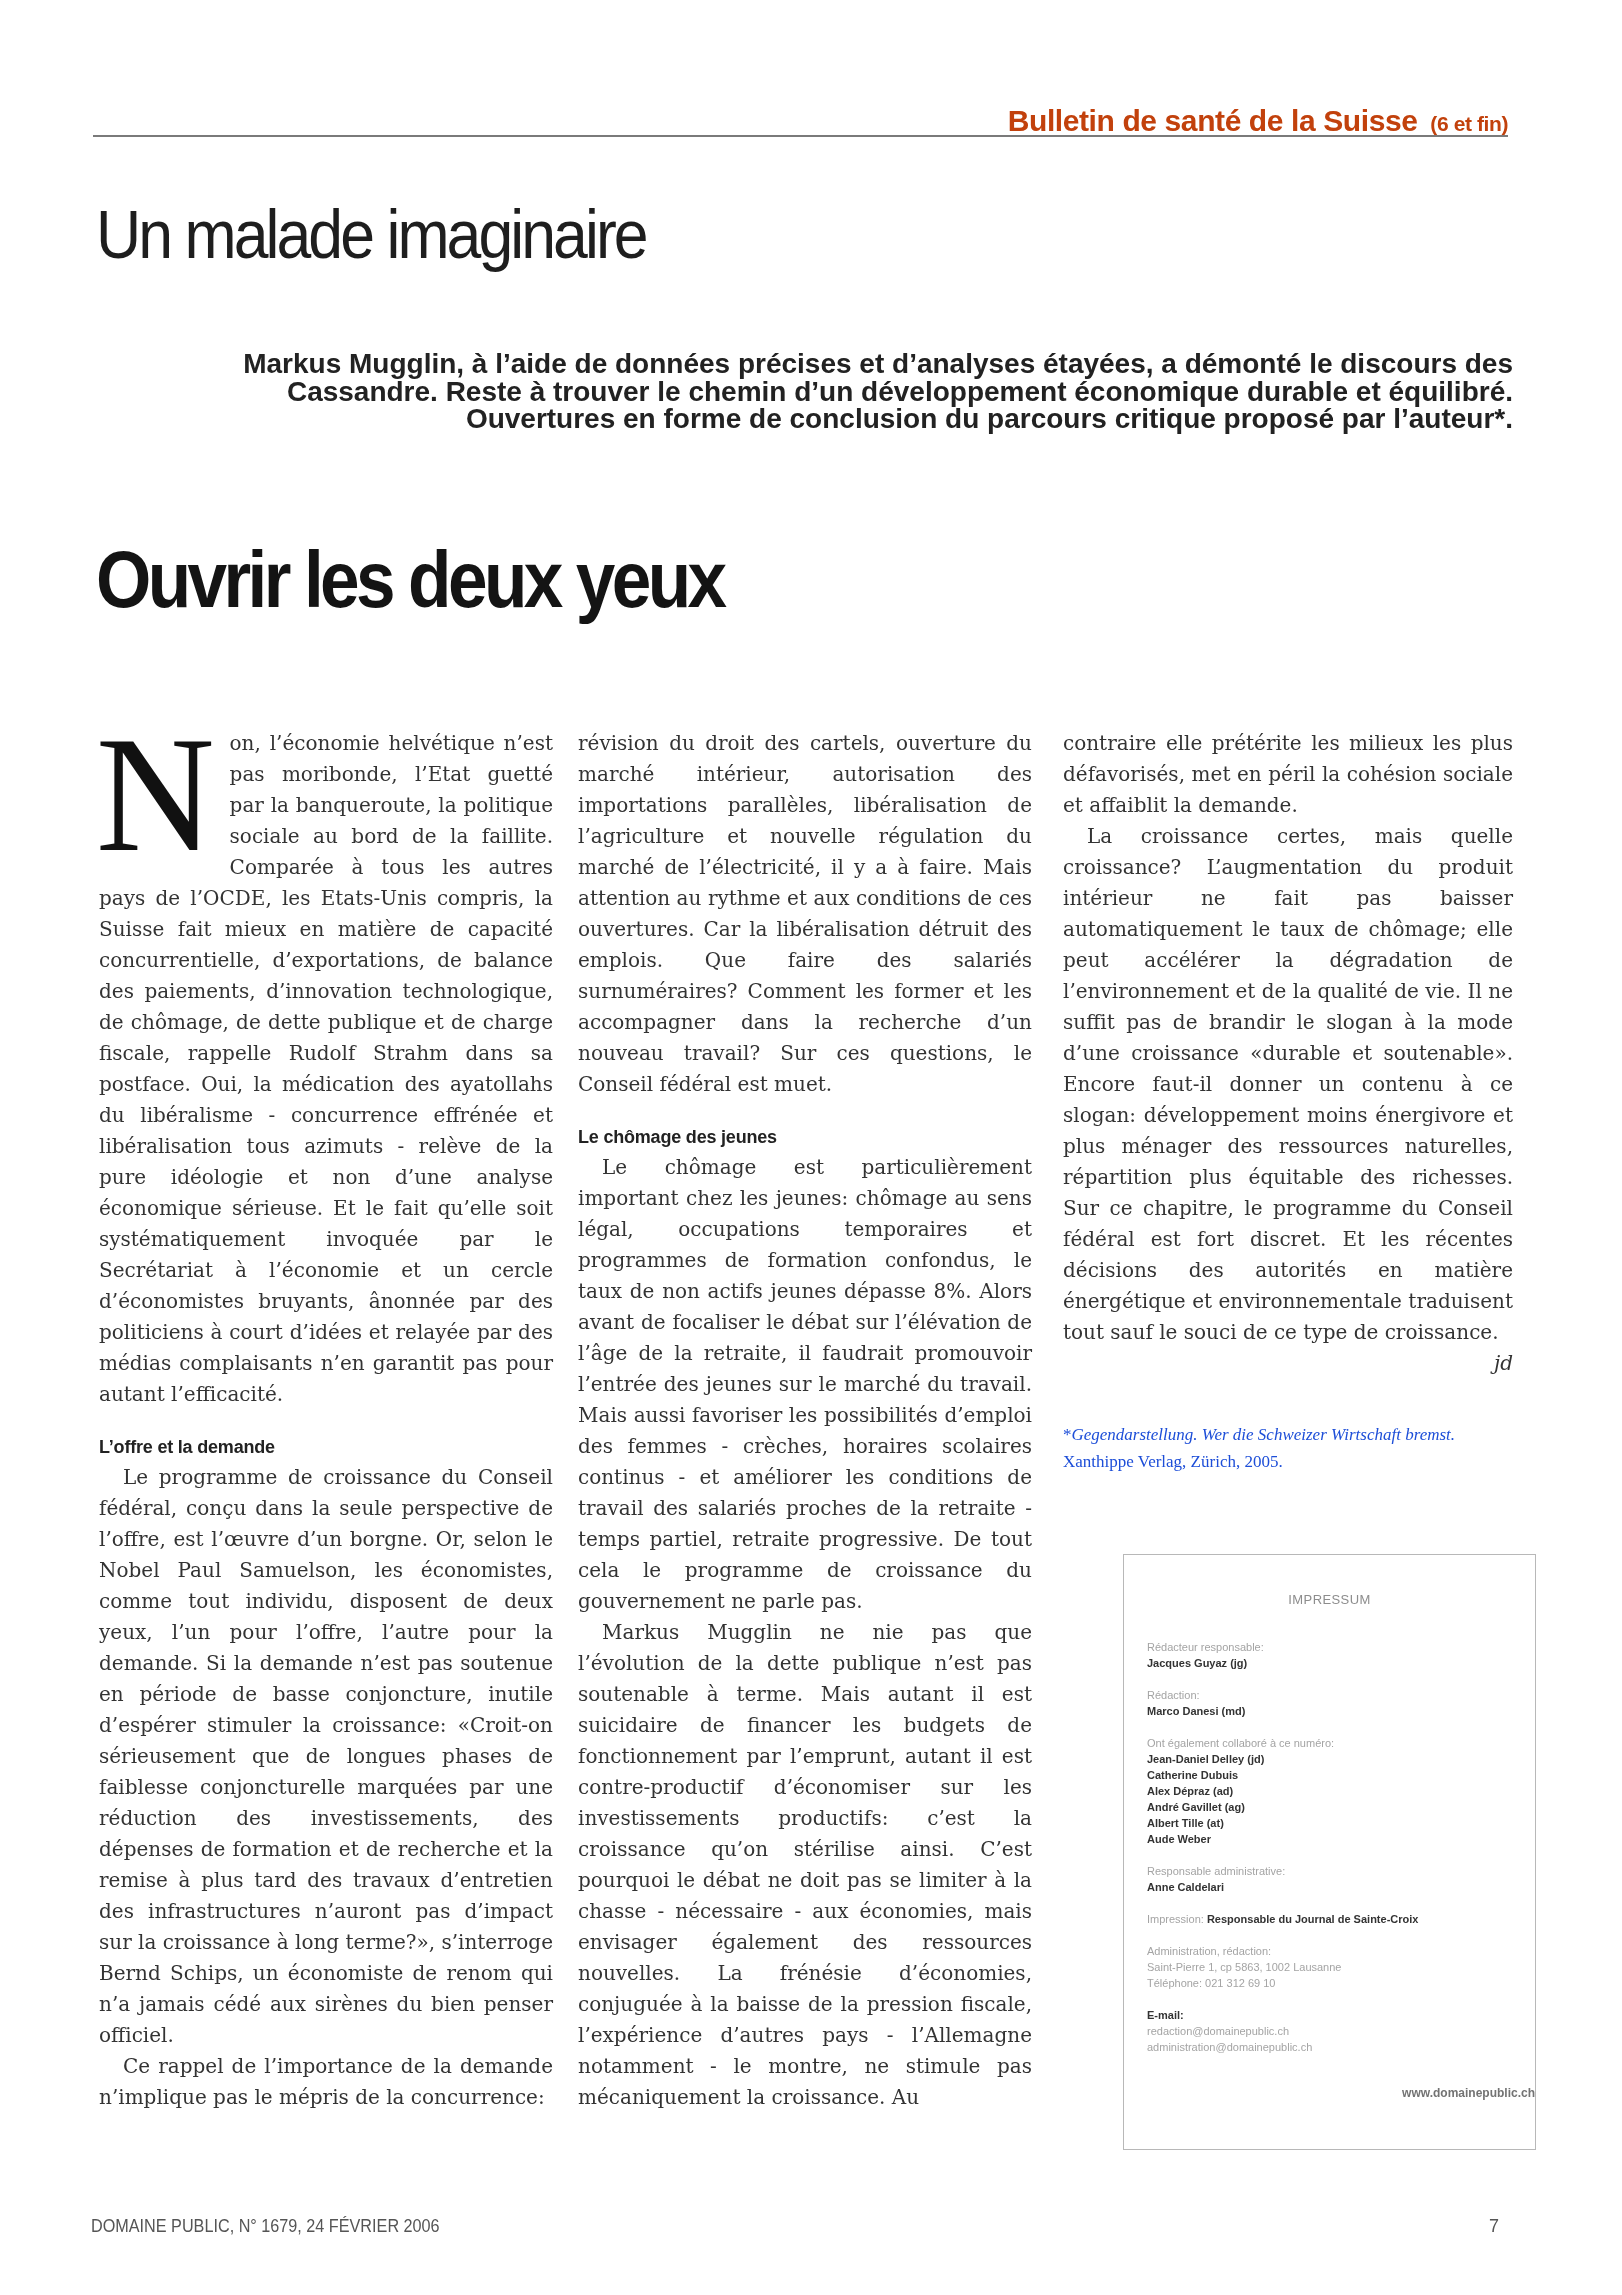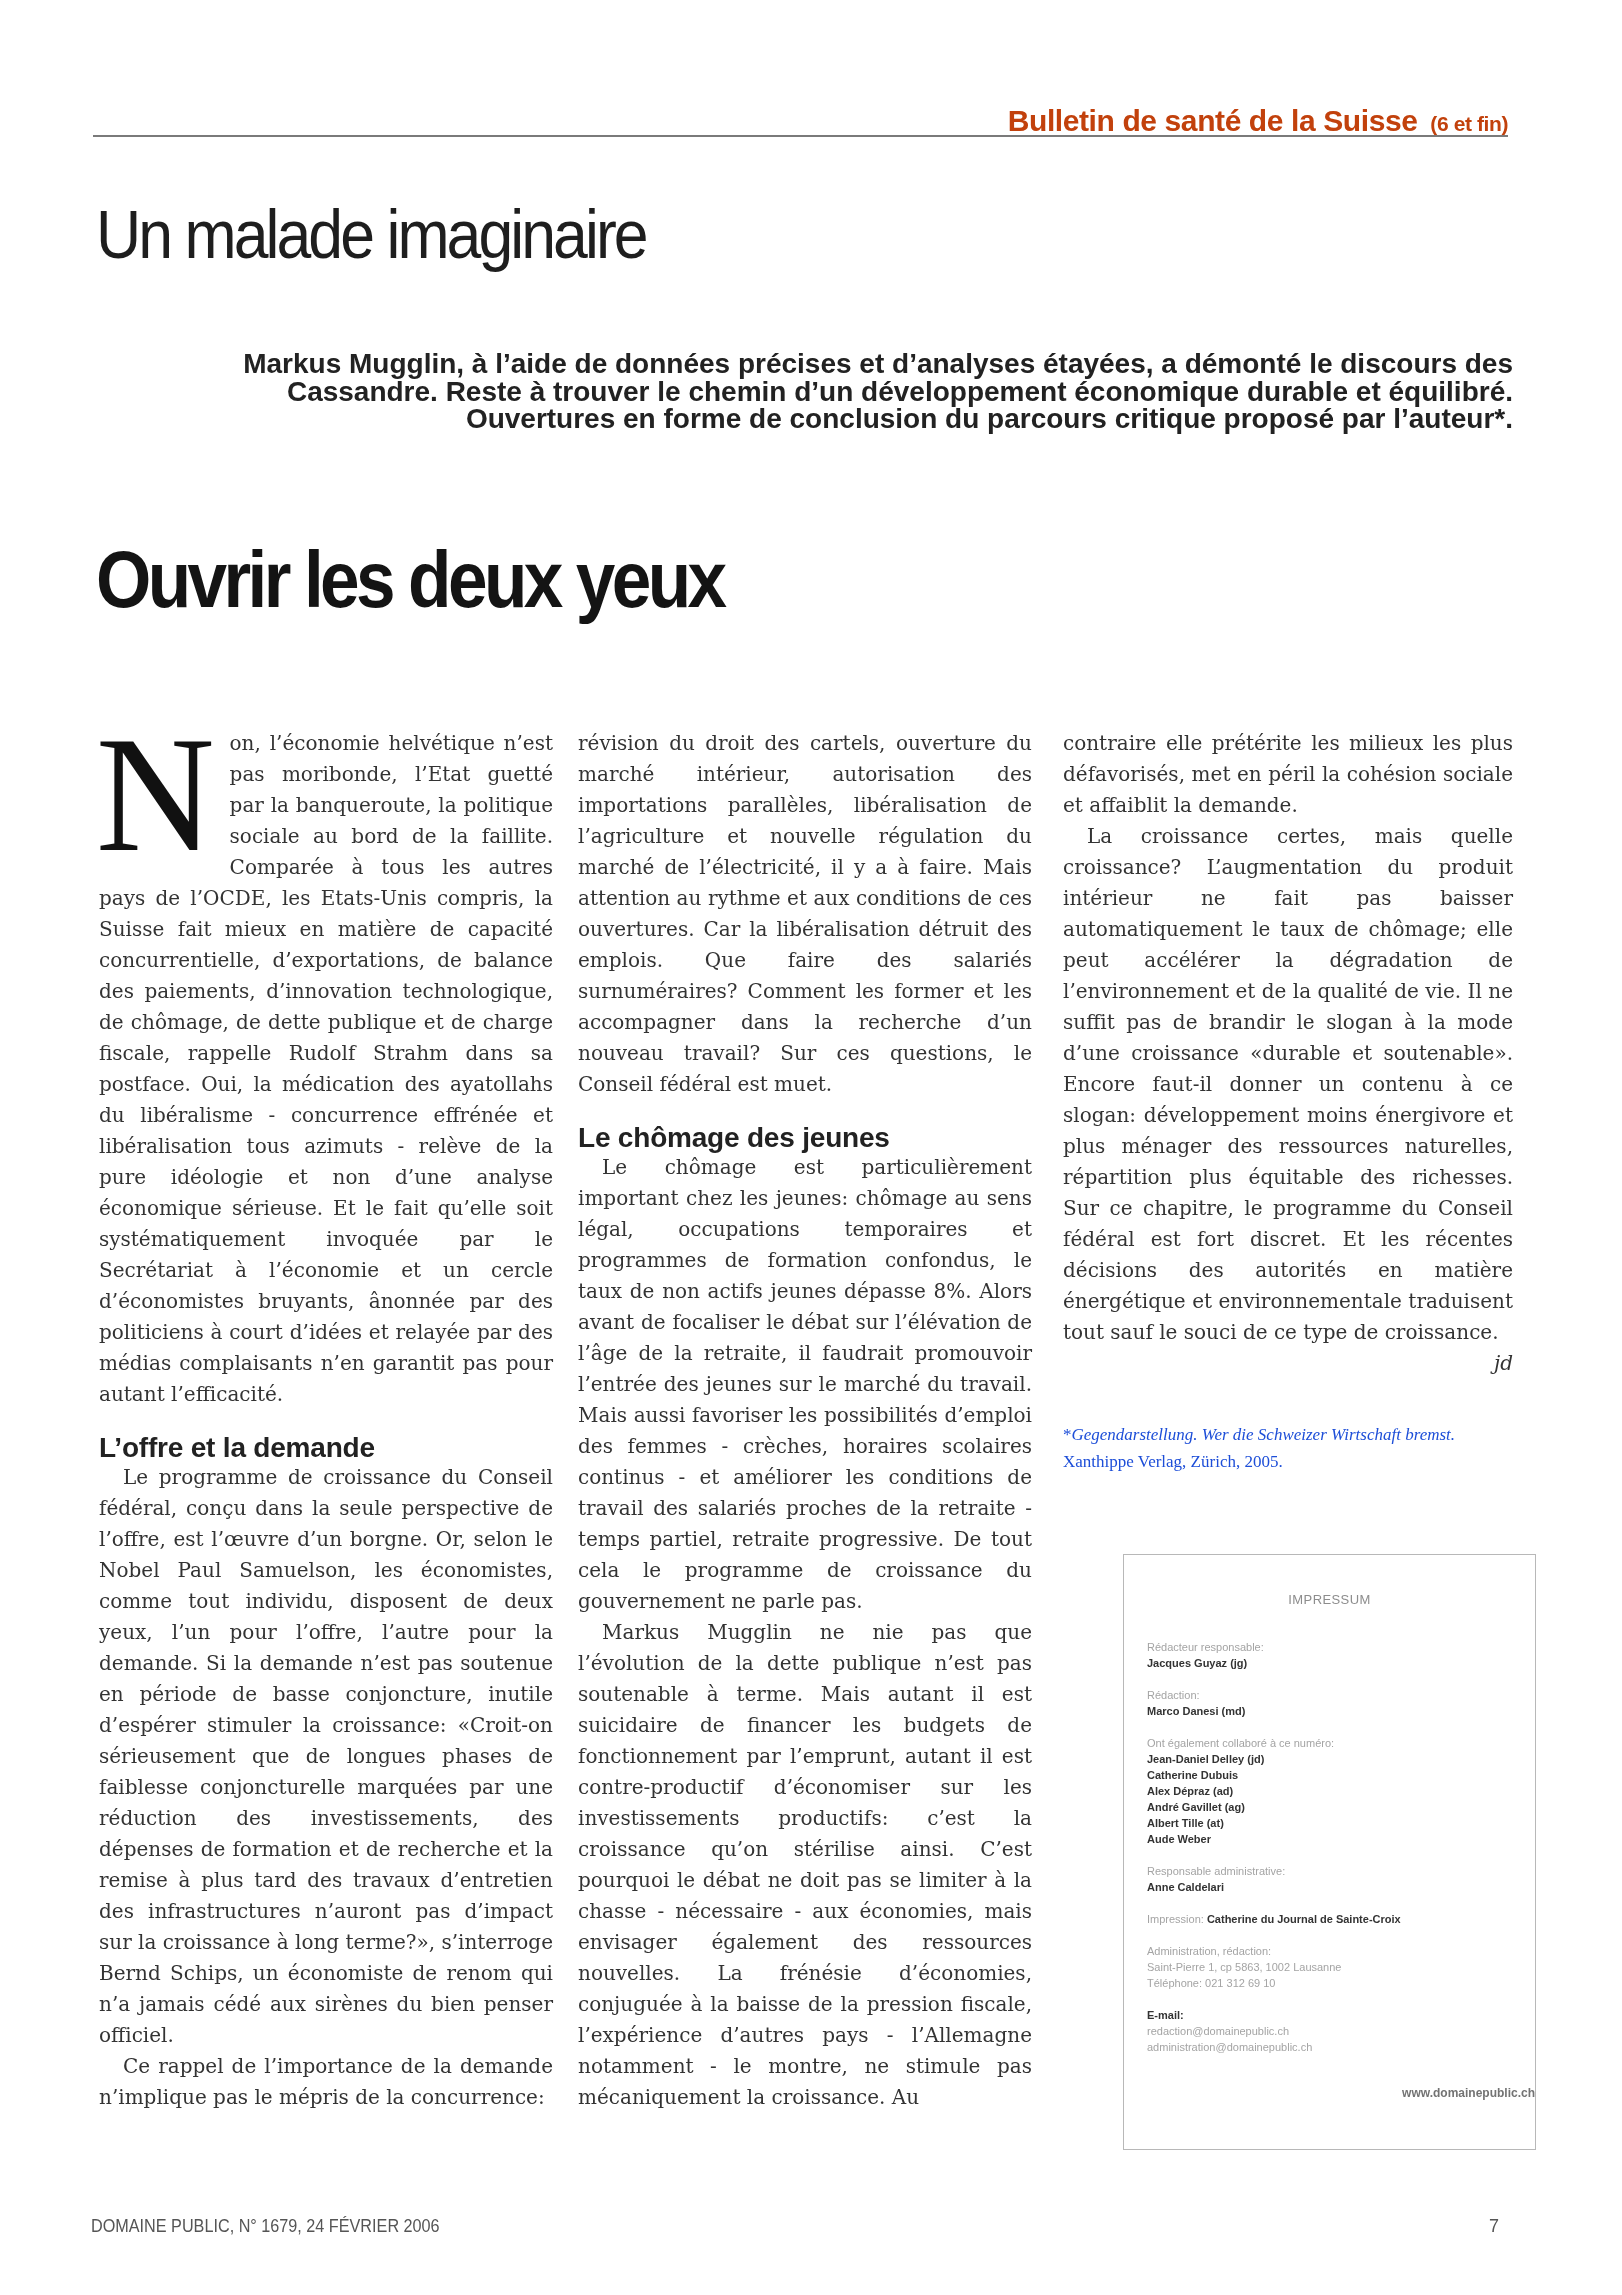--- a/index.html
+++ b/index.html
@@ -15,21 +15,21 @@
 
     .main-title { position: absolute; left: 96px; top: 534px; font-family: "Liberation Sans", sans-serif; font-size: 79px; letter-spacing: -4px; color: #141414; transform: scaleX(0.9); transform-origin: left top; white-space: nowrap; }
 
     .col { position: absolute; top: 728px; width: 454px; font-family: "DejaVu Serif", "Liberation Serif", serif; font-size: 20px; line-height: 31px; color: #333; text-align: justify; }
     .col-1 { left: 99px; }
     .col-2 { left: 578px; }
     .col-3 { left: 1063px; width: 450px; }
     .col p { margin: 0; text-indent: 24px; }
     .col p.first { text-indent: 0; }
     .col p.cont { text-indent: 0; }
-    .col h3 { margin: 23px 0 0 0; font-family: "Liberation Sans", sans-serif; font-weight: bold; font-size: 28px; line-height: 29px; color: #222; text-align: left; letter-spacing: -0.2px; }
+    .col h3 { margin: 23px 0 0 0; font-family: "Liberation Sans", sans-serif; font-weight: bold; font-size: 18px; line-height: 29px; color: #222; text-align: left; letter-spacing: -0.2px; }
 
     .dropcap { float: left; font-family: "Liberation Serif", serif; font-size: 165px; line-height: 120px; height: 120px; margin: 6.5px 14.6px 0 -3.2px; color: #111; }
 
     .signature { float: right; font-style: italic; }
 
     .footnote { position: absolute; left: 1063px; top: 1421px; width: 450px; font-family: "Liberation Serif", serif; font-size: 17px; line-height: 27px; color: #1d4ed8; }
     .footnote .title-it { font-style: italic; }
 
     .impressum { position: absolute; left: 1123px; top: 1554px; width: 413px; height: 596px; border: 1.6px solid #b8b8b8; box-sizing: border-box; font-family: "Liberation Sans", sans-serif; font-size: 11px; line-height: 16px; color: #9a9a9a; }
     .imp-head { position: absolute; top: 37px; left: 0; width: 100%; text-align: center; font-size: 13px; letter-spacing: 0.4px; color: #8d8d8d; }
@@ -100,21 +100,21 @@
       <div class="imp-val">André Gavillet (ag)</div>
       <div class="imp-val">Albert Tille (at)</div>
       <div class="imp-val">Aude Weber</div>
     </div>
     <div class="imp-block">
       <div class="imp-label">Responsable administrative:</div>
       <div class="imp-val">Anne Caldelari</div>
     </div>
     <div class="imp-block">
       <span class="imp-label">Impression:</span>
-      <span class="imp-val">Catherine du Journal de Sainte-Croix</span>
+      <span class="imp-val">Responsable du Journal de Sainte-Croix</span>
     </div>
     <div class="imp-block">
       <div class="imp-label">Administration, rédaction:</div>
       <div class="imp-label">Saint-Pierre 1, cp 5863, 1002 Lausanne</div>
       <div class="imp-label">Téléphone: 021 312 69 10</div>
     </div>
     <div class="imp-block">
       <div class="imp-val">E-mail:</div>
       <div class="imp-label">redaction@domainepublic.ch</div>
       <div class="imp-label">administration@domainepublic.ch</div>

